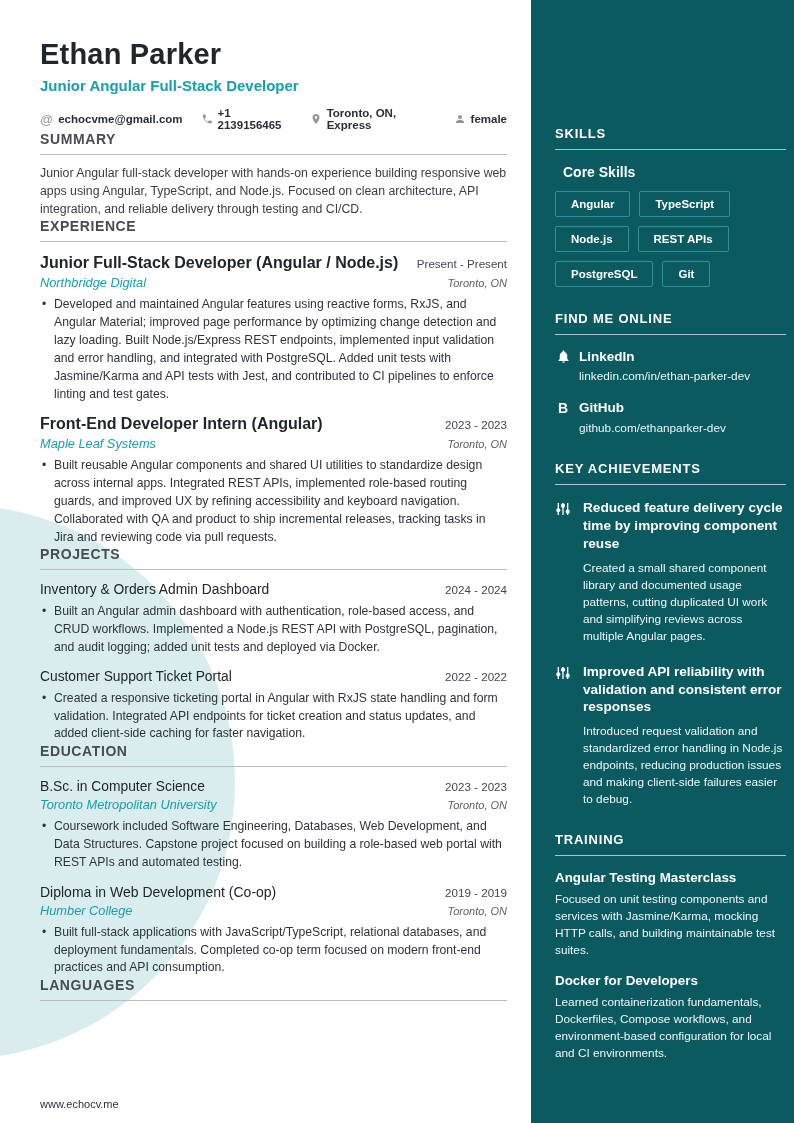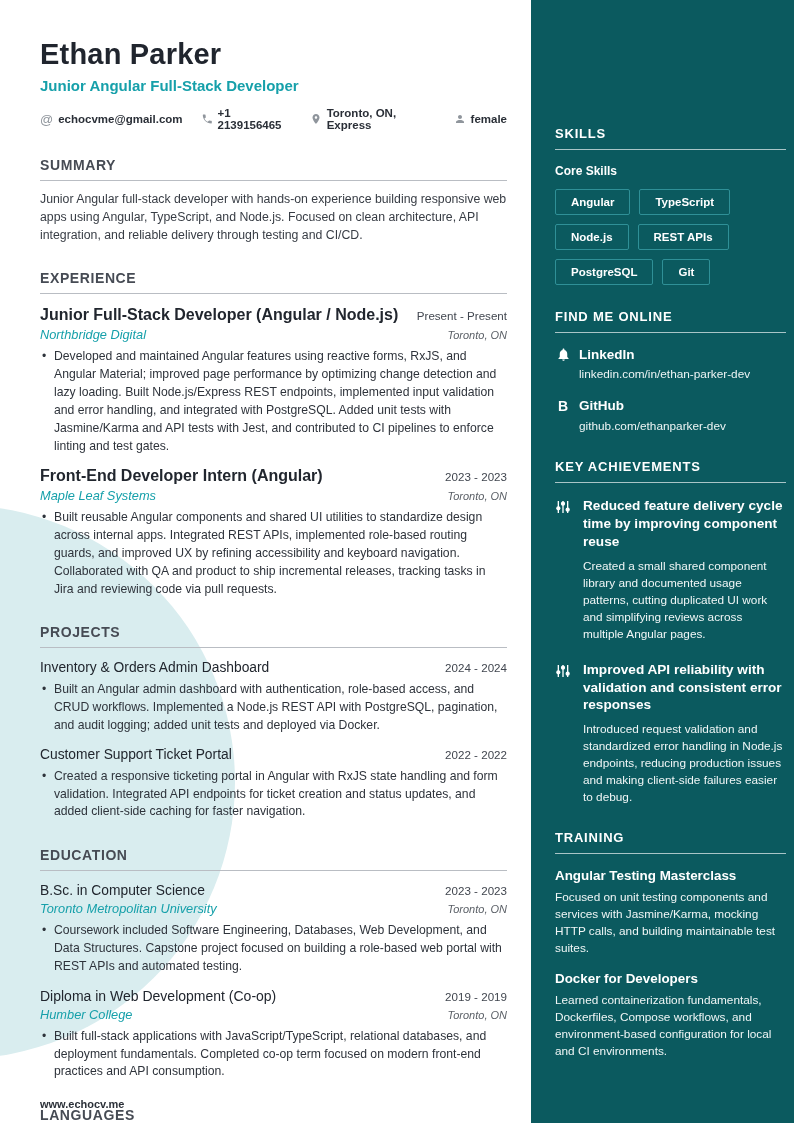--- a/index.html
+++ b/index.html
@@ -19,45 +19,45 @@
   .main { width:531px; padding:38px 24px 0 40px; }
   .person-name { font-size:29px; font-weight:bold; color:#20252e; letter-spacing:.2px; }
   .person-title { margin-top:6px; color:#16a0aa; font-size:15px; font-weight:bold; }
   .contact-row { margin-top:13px; display:flex; align-items:center; gap:18px;
     font-size:11.5px; font-weight:bold; color:#2a2f37; }
   .contact-item { display:inline-flex; align-items:center; gap:5px; }
   .c-icon { color:#8f959c; display:inline-flex; align-items:center; }
   .c-icon svg { width:12px; height:12px; fill:#8f959c; }
   .at-glyph { font-size:13px; font-weight:normal; }
 
-  .section { margin-top:26px; }
+  .section { }
   .section-h { font-size:14px; font-weight:bold; color:#464b54; letter-spacing:.6px;
     padding-bottom:7px; border-bottom:1.5px solid #b9bdc3; }
   .summary-text { margin-top:10px; font-size:12.3px; line-height:1.45; color:#383d45; }
 
   .entry { margin-top:12px; }
   .entry-head { display:flex; justify-content:space-between; align-items:baseline; }
   .entry-title { font-size:16px; font-weight:bold; color:#21262e; }
   .entry-dates { font-size:11.6px; color:#41464f; white-space:nowrap; }
   .entry-sub { display:flex; justify-content:space-between; align-items:baseline; margin-top:3px;font-style:italic; }
   .entry-company { color:#16a0aa; font-size:12.8px; }
   .entry-loc { font-size:11px; color:#5b6067; white-space:nowrap; }
   .bullets { margin-top:6px; padding-left:14px; list-style:none; }
   .bullets li { position:relative; font-size:12.2px; line-height:1.46; color:#2e333b; }
   .bullets li::before { content:"•"; position:absolute; left:-12px; }
 
   .footer-url { position:absolute; left:40px; bottom:13px; font-size:11px;
-    font-weight:bold; color:#2b3038; z-index:2; }
+    font-weight:normal; color:#2b3038; z-index:2; }
 
   
   .sidebar { flex:1; background:#0b5a5f; color:#ffffff; padding:126px 8px 0 24px; }
   .sb-section { margin-bottom:24px; }
   .sb-h { font-size:13px; font-weight:bold; letter-spacing:.8px; padding-bottom:8px;
     border-bottom:1px solid rgba(255,255,255,.65); margin-bottom:14px; }
-  .core-skills-label { font-size:12px; font-weight:bold; margin-bottom:11px; }
+  .core-skills-label { font-size:14px; font-weight:bold; margin-bottom:11px;margin-left:8px; }
   .tags { display:flex; flex-wrap:wrap; gap:9px; }
   .tag { border:1.5px solid #2f9097; padding:6px 15px; font-size:11.5px; font-weight:bold;
     border-radius:2px; color:#ffffff; }
 
   .link-item { margin-bottom:15px; }
   .link-head { display:flex; align-items:center; gap:8px; font-size:13.5px; font-weight:bold; }
   .sb-icon { display:inline-flex; width:16px; justify-content:center; }
   .sb-icon svg { width:15px; height:15px; fill:#ffffff; }
   .glyph-icon { font-size:14px; font-weight:bold; color:#ffffff; }
   .link-url { margin-top:5px; padding-left:24px; font-size:11.8px; line-height:1.35;

